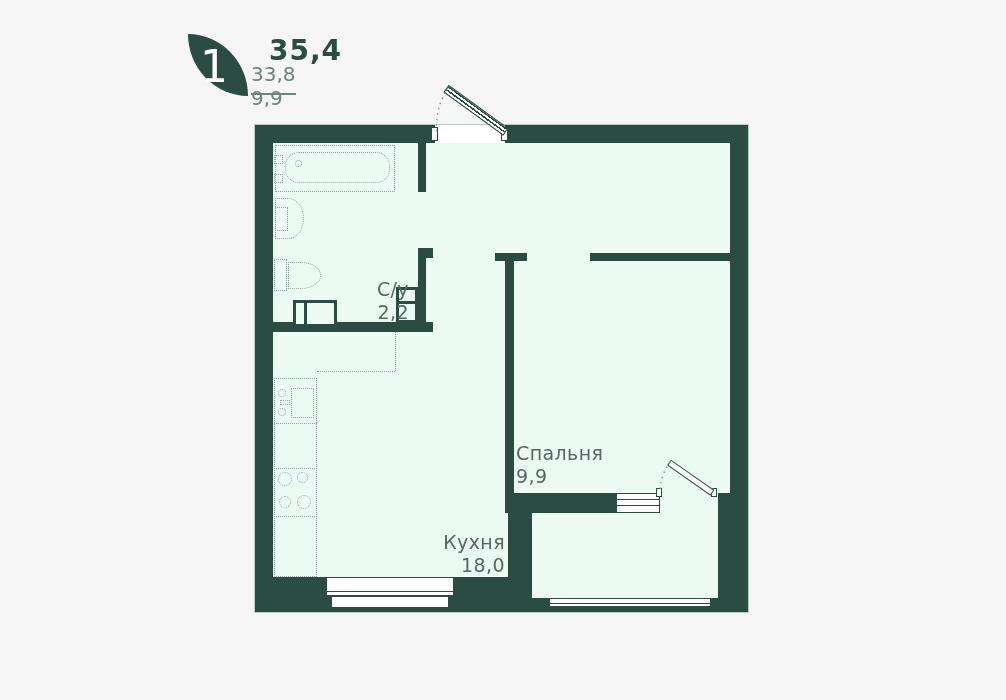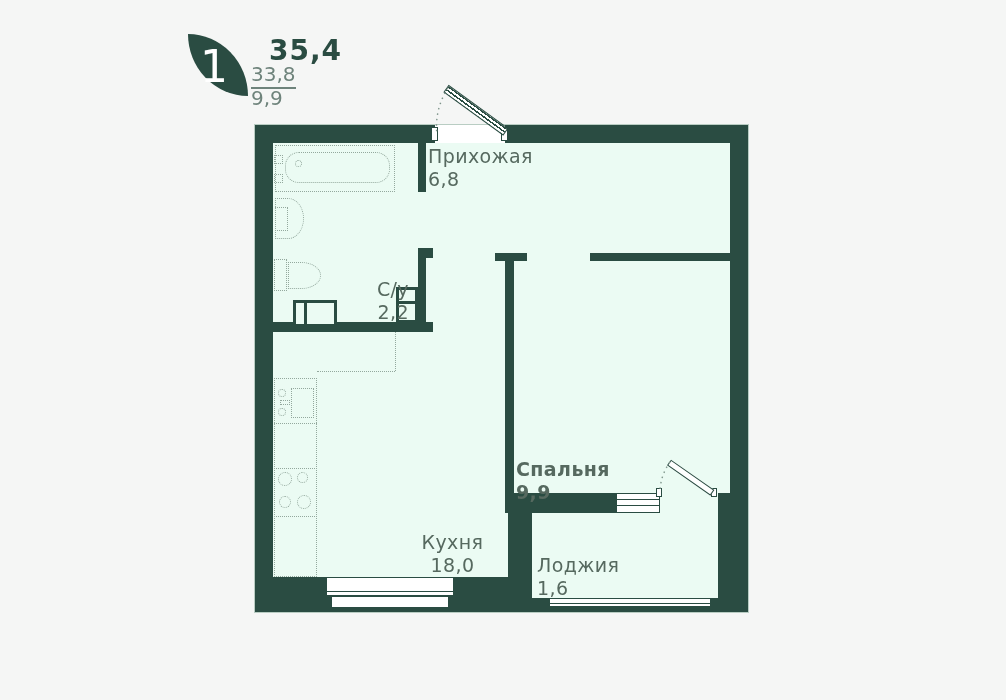--- a/index.html
+++ b/index.html
@@ -11,21 +11,21 @@
   html,body{width:1006px;height:700px;overflow:hidden;}
   body{background:var(--page_background);font-family:"DejaVu Sans","Liberation Sans",sans-serif;}
   .page{position:relative;width:1006px;height:700px;}
   
   .leaf{position:absolute;left:188px;top:34px;width:60px;height:62px;background:var(--wall);
         border-radius:0 100% 0 100%;display:flex;align-items:center;justify-content:center;}
   .leaf-num{color:#ffffff;font-size:44px;line-height:1;transform:translate(-4px,2px);}
   .area-total{position:absolute;left:269px;top:34px;font-size:28px;font-weight:bold;
               color:var(--wall);letter-spacing:1px;}
   .area-living{position:absolute;left:251px;top:62px;font-size:20px;color:var(--legend_secondary);}
-  .underlined{display:inline-block;border-bottom:2px solid var(--legend_secondary);padding-bottom:1px;}
+  .underlined{display:inline-block;border-bottom:2px solid var(--legend_secondary);padding-bottom:7px;}
   .area-kitchen{position:absolute;left:251px;top:86px;font-size:20px;color:var(--legend_secondary);}
   
   .plan{position:absolute;left:255px;top:125px;width:493px;height:487px;outline:1px solid var(--wall_outline);}
   .wall{position:absolute;background:var(--wall);}
   .floor{position:absolute;background:var(--floor);}
   .white{position:absolute;background:#ffffff;}
   .jamb{position:absolute;background:#ffffff;border:1px solid var(--wall);}
   .dot{position:absolute;border:1.5px dotted var(--fixture_line);}
   .dline-v{position:absolute;width:0;border-left:1.5px dotted var(--fixture_line);}
   .dline-h{position:absolute;height:0;border-top:1.5px dotted var(--fixture_line);}
@@ -130,35 +130,27 @@
       <div class="dot" style="left:16px;top:9px;width:23px;height:30px;"></div>
       <div class="dot" style="left:3px;top:10px;width:8px;height:8px;border-radius:50%;"></div>
       <div class="dot" style="left:3px;top:29px;width:8px;height:8px;border-radius:50%;"></div>
       <div class="dot" style="left:5px;top:21px;width:10px;height:5px;"></div>
       <div class="dot" style="left:3px;top:93px;width:14px;height:14px;border-radius:50%;"></div>
       <div class="dot" style="left:22px;top:93px;width:11px;height:11px;border-radius:50%;"></div>
       <div class="dot" style="left:4px;top:117px;width:12px;height:12px;border-radius:50%;"></div>
       <div class="dot" style="left:22px;top:116px;width:14px;height:14px;border-radius:50%;"></div>
     </div>
 
-    <div class="room-label" style="left:173px;top:20px;width:110px;">
-      <div>Прихожая</div>
-      <div>6,8</div>
-    </div>
     <div class="room-label right" style="left:104px;top:153px;width:50px;">
       <div>С/у</div>
       <div>2,2</div>
     </div>
-    <div class="room-label" style="left:261px;top:333px;width:110px;font-weight:bold;">
+    <div class="room-label" style="left:261px;top:317px;width:110px;">
       <div>Спальня</div>
       <div>9,9</div>
     </div>
-    <div class="room-label right" style="left:145px;top:406px;width:105px;text-align:center;">
+    <div class="room-label right" style="left:145px;top:406px;width:105px;">
       <div>Кухня</div>
       <div>18,0</div>
-    </div>
-    <div class="room-label" style="left:282px;top:429px;width:110px;">
-      <div>Лоджия</div>
-      <div>1,6</div>
     </div>
 
   </div>
 </div>
 
 </body></html>

